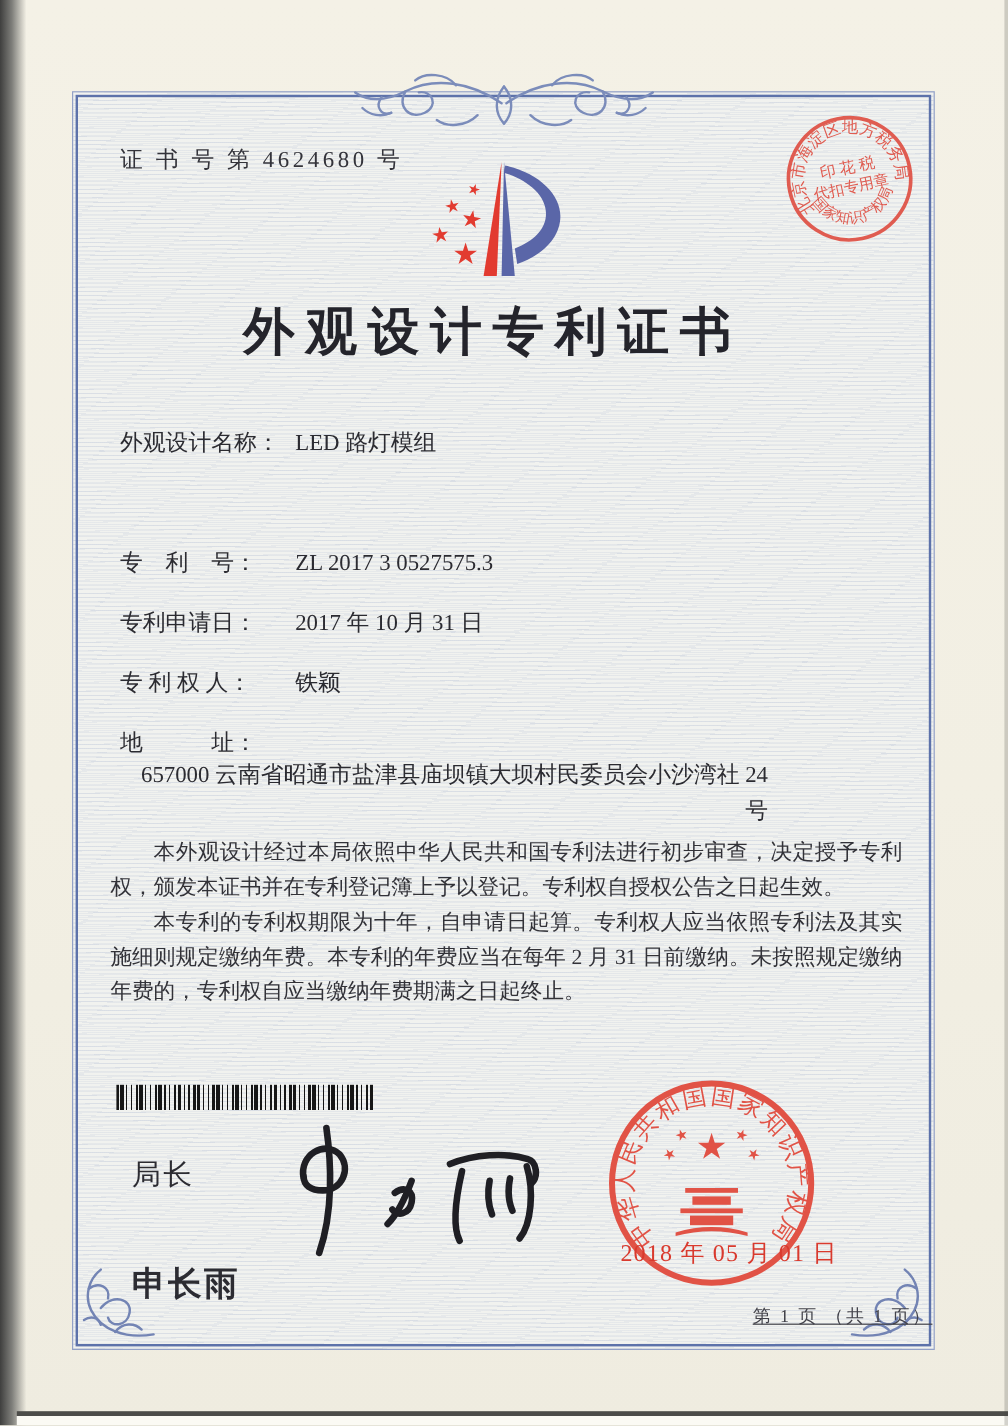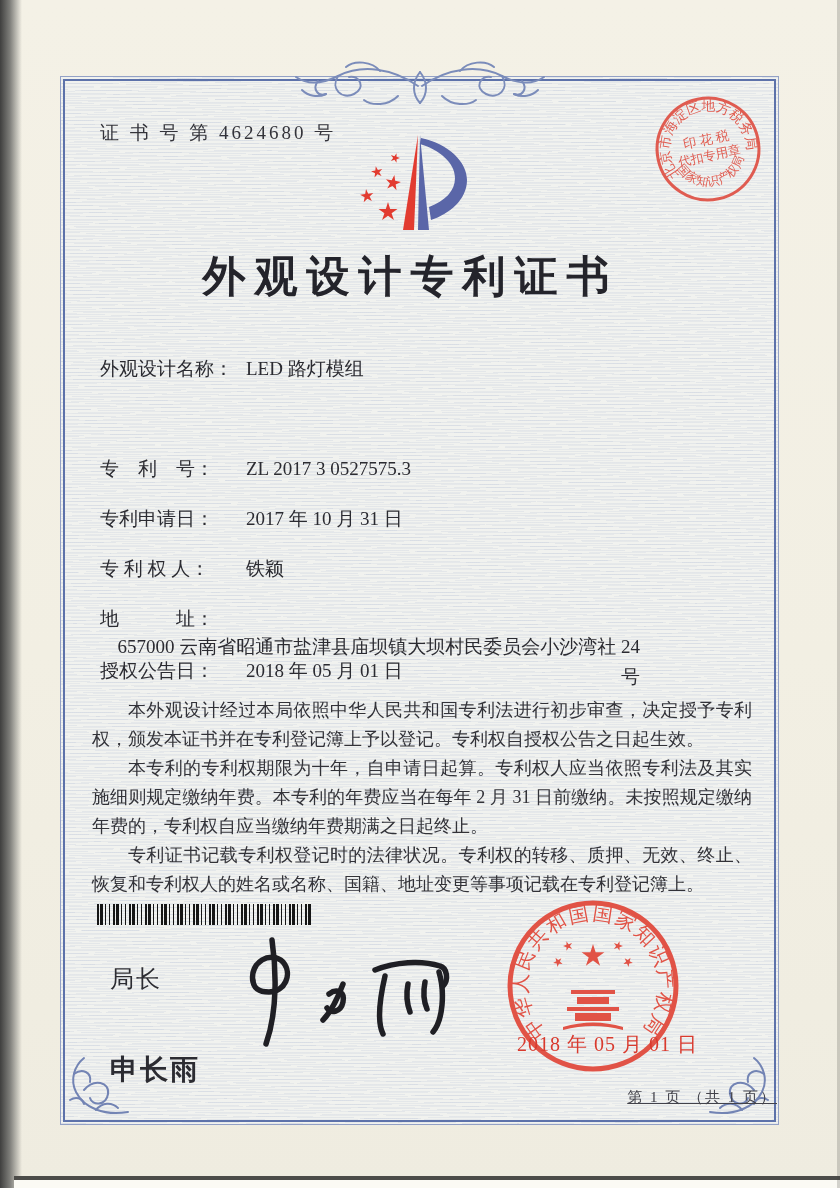--- a/index.html
+++ b/index.html
@@ -148,28 +148,24 @@
   </div>
   <div class="row" style="top:506px">
     <span class="lab">专利申请日：</span><span class="val">2017 年 10 月 31 日</span>
   </div>
   <div class="row" style="top:556px">
     <span class="lab">专 利 权 人：</span><span class="val">铁颖</span>
   </div>
   <div class="row addr" style="top:606px">
     <span class="lab">地　　　址：</span><span class="val">657000 云南省昭通市盐津县庙坝镇大坝村民委员会小沙湾社 24 号</span>
   </div>
-  <div class="row" style="top:658px">
-    <span class="lab">授权公告日：</span><span class="val">2018 年 05 月 01 日</span>
-  </div>
 
   <div class="paras">
     <p>本外观设计经过本局依照中华人民共和国专利法进行初步审查，决定授予专利权，颁发本证书并在专利登记簿上予以登记。专利权自授权公告之日起生效。</p>
     <p>本专利的专利权期限为十年，自申请日起算。专利权人应当依照专利法及其实施细则规定缴纳年费。本专利的年费应当在每年 2 月 31 日前缴纳。未按照规定缴纳年费的，专利权自应当缴纳年费期满之日起终止。</p>
-    <p>专利证书记载专利权登记时的法律状况。专利权的转移、质押、无效、终止、恢复和专利权人的姓名或名称、国籍、地址变更等事项记载在专利登记簿上。</p>
   </div>
 
   <div class="barcode"></div>
 
   <div class="director-label">局长</div>
   <div class="director-name">申长雨</div>
 
   <svg class="signature" viewBox="0 0 238 118">
     <g fill="none" stroke="#1f1f24" stroke-width="5.5" stroke-linecap="round">
       <path d="M28,50 C24,30 46,18 58,30 C68,42 60,60 44,60 C34,60 28,56 28,48"></path>

